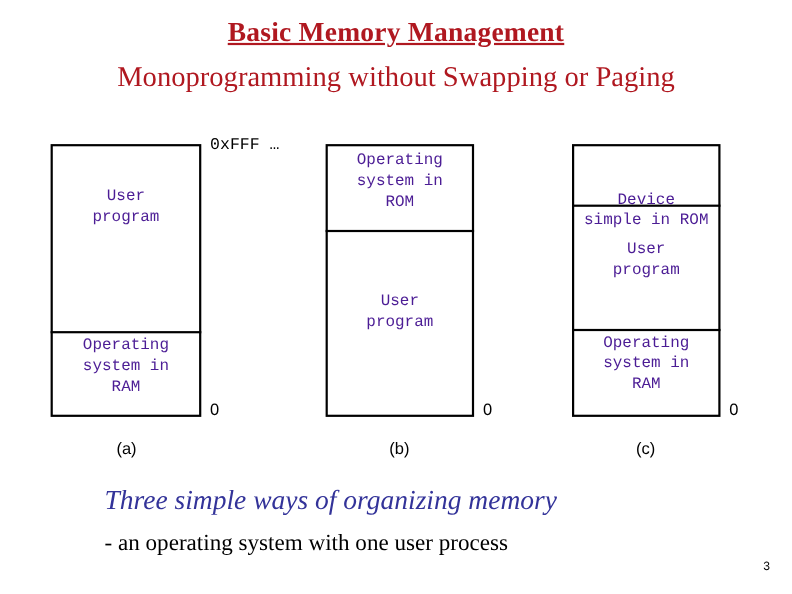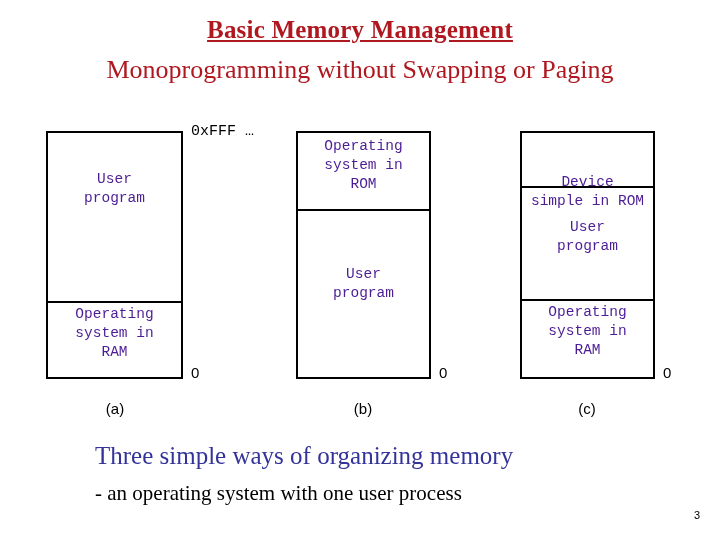--- a/index.html
+++ b/index.html
@@ -103,20 +103,21 @@
     position: absolute;
     left: 95px;
     top: 441px;
     width: 560px;
     text-align: left;
     font-family: "Liberation Serif", serif;
     font-size: 25px;
     line-height: 30px;
     color: #333399;
     white-space: nowrap;
+    font-style: italic;
   }
   .caption-sub {
     position: absolute;
     left: 95px;
     top: 480px;
     width: 600px;
     text-align: left;
     font-family: "Liberation Serif", serif;
     font-size: 21px;
     line-height: 26px;

